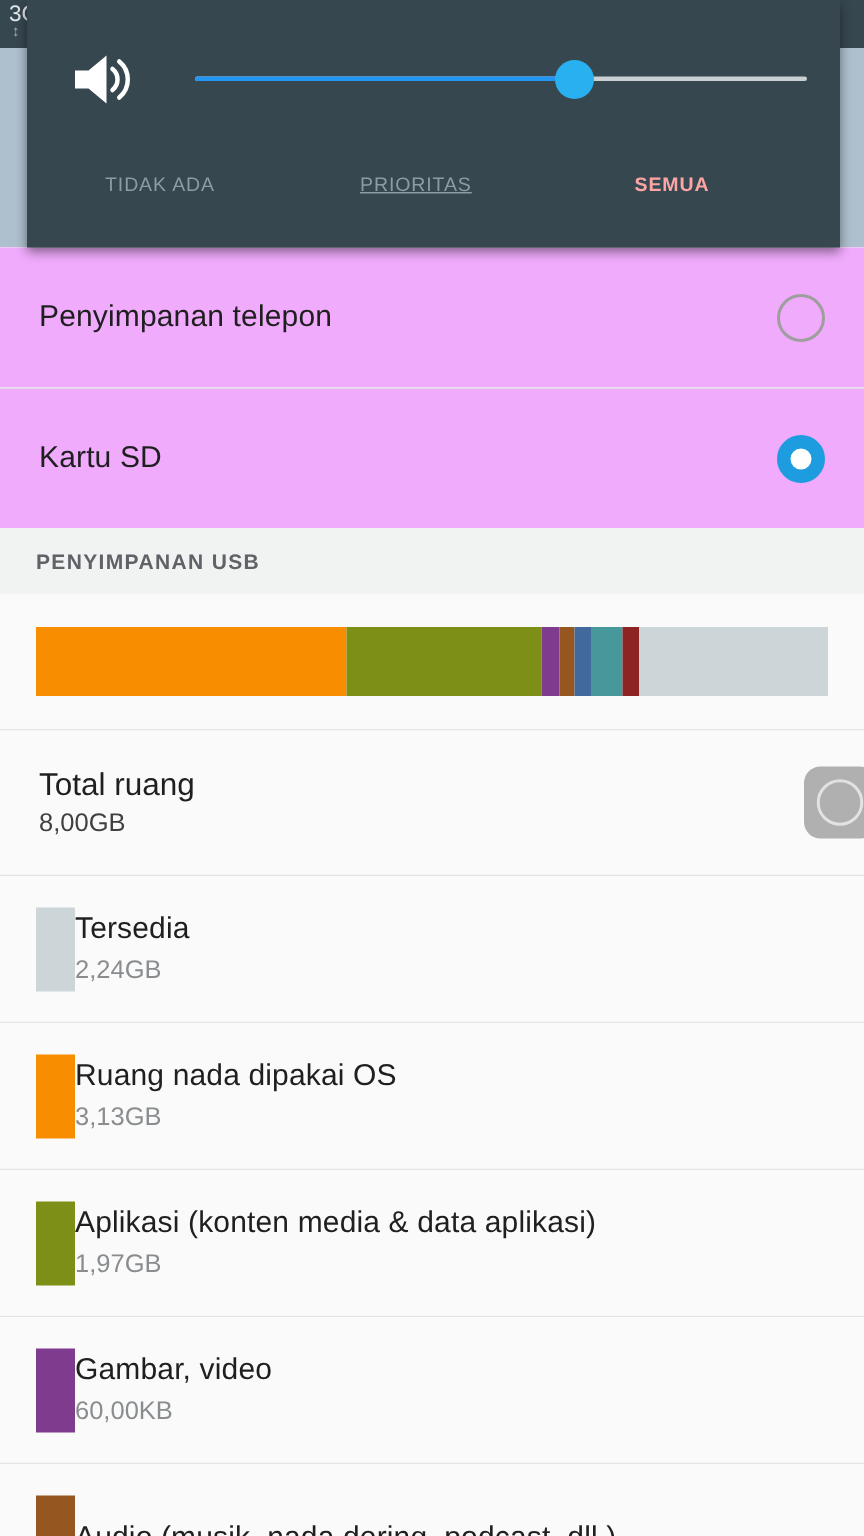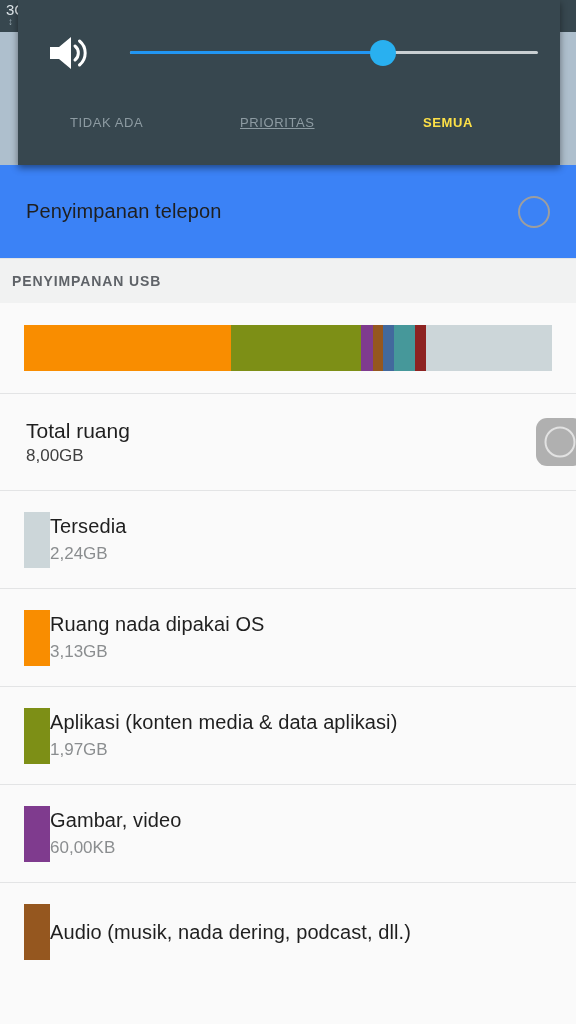--- a/index.html
+++ b/index.html
@@ -59,48 +59,48 @@
   .tabs {
     position:absolute; top:98px; left:0; width:542px; height:48px;
     display:flex; align-items:center;
   }
   .tab {
     font-size:13px; letter-spacing:0.6px; color:#8d9ba2;
     white-space:nowrap;
   }
   .tab.t1 { position:absolute; left:52px; }
   .tab.t2 { position:absolute; left:222px;text-decoration:underline; }
-  .tab.t3 { position:absolute; left:405px; color:#fde047; font-weight:bold; }
+  .tab.t3 { position:absolute; left:405px; color:#fca5a5; font-weight:bold; }
 
   
   .list { position:absolute; top:165px; left:0; width:576px; }
   .divider { height:1px; background:#e3e4e5; width:100%; }
 
   .radio-row {
-    position:relative; width:576px; height:93px; background:#3b82f6;
+    position:relative; width:576px; height:93px; background:#f0abfc;
     display:flex; align-items:center;
   }
   .radio-row .label {
     margin-left:26px; font-size:20px; color:#1f1f1f; letter-spacing:0.1px;
   }
   .radio {
     position:absolute; right:26px; top:50%; transform:translateY(-50%);
     width:32px; height:32px; border-radius:50%;
     border:2px solid #9e9e9e; background:transparent;
   }
   .radio.on {
     border:9px solid #1e9ce0; background:#ffffff;
   }
 
   .section-head {
     width:576px; height:44px; background:#f1f2f2;
     display:flex; align-items:center;
   }
   .section-head .t {
-    margin-left:12px; font-size:14px; font-weight:bold;
+    margin-left:24px; font-size:14px; font-weight:bold;
     letter-spacing:0.9px; color:#5f6368;
   }
 
   .bar-row { width:576px; height:90px; background:#fafafa; position:relative; }
   .bar {
     position:absolute; left:24px; top:22px; width:528px; height:46px;
     display:flex; overflow:hidden;
   }
   .bar .seg { height:100%; }
 
@@ -170,20 +170,24 @@
   </div>
 
   <div class="list">
 
     <div class="radio-row">
       <div class="label">Penyimpanan telepon</div>
       <div class="radio"></div>
     </div>
     <div class="divider"></div>
 
+    <div class="radio-row">
+      <div class="label">Kartu SD</div>
+      <div class="radio on"></div>
+    </div>
 
     <div class="section-head">
       <div class="t">PENYIMPANAN USB</div>
     </div>
 
     <div class="bar-row">
       <div class="bar" id="usageBar">
           <div class="seg" style="background: rgb(249, 141, 0); width: 39.2%;"></div>
           <div class="seg" style="background: rgb(125, 143, 22); width: 24.6%;"></div>
           <div class="seg" style="background: rgb(127, 59, 142); width: 2.3%;"></div>

